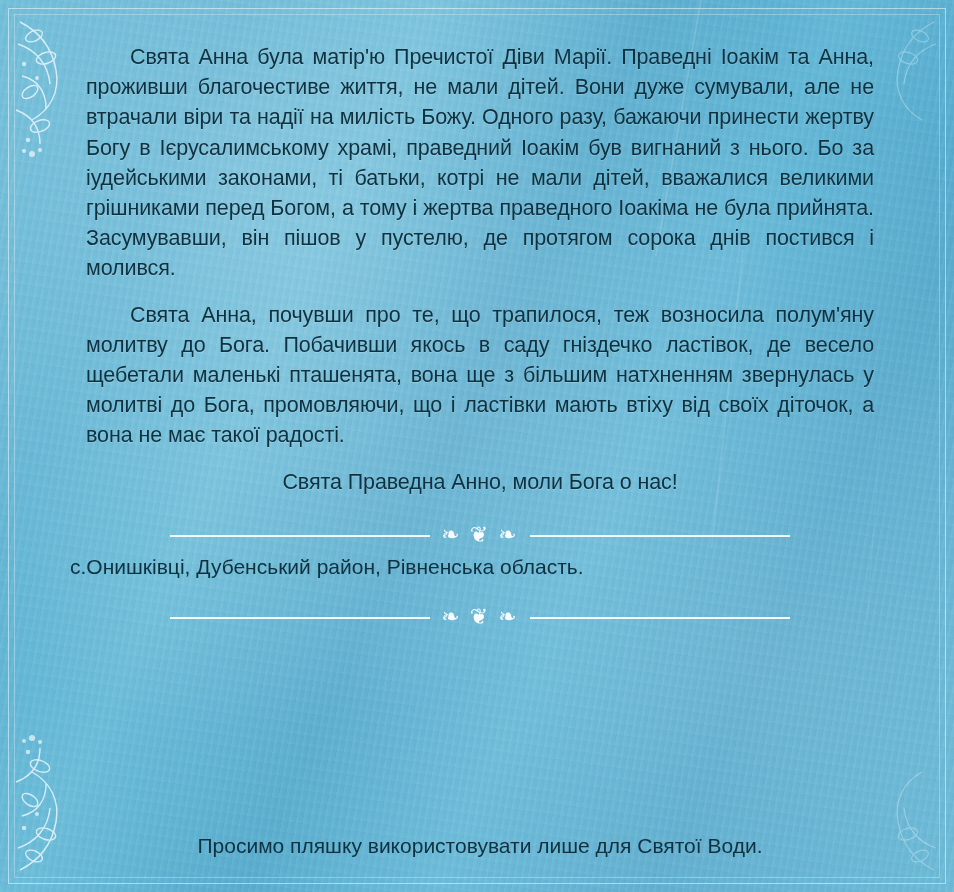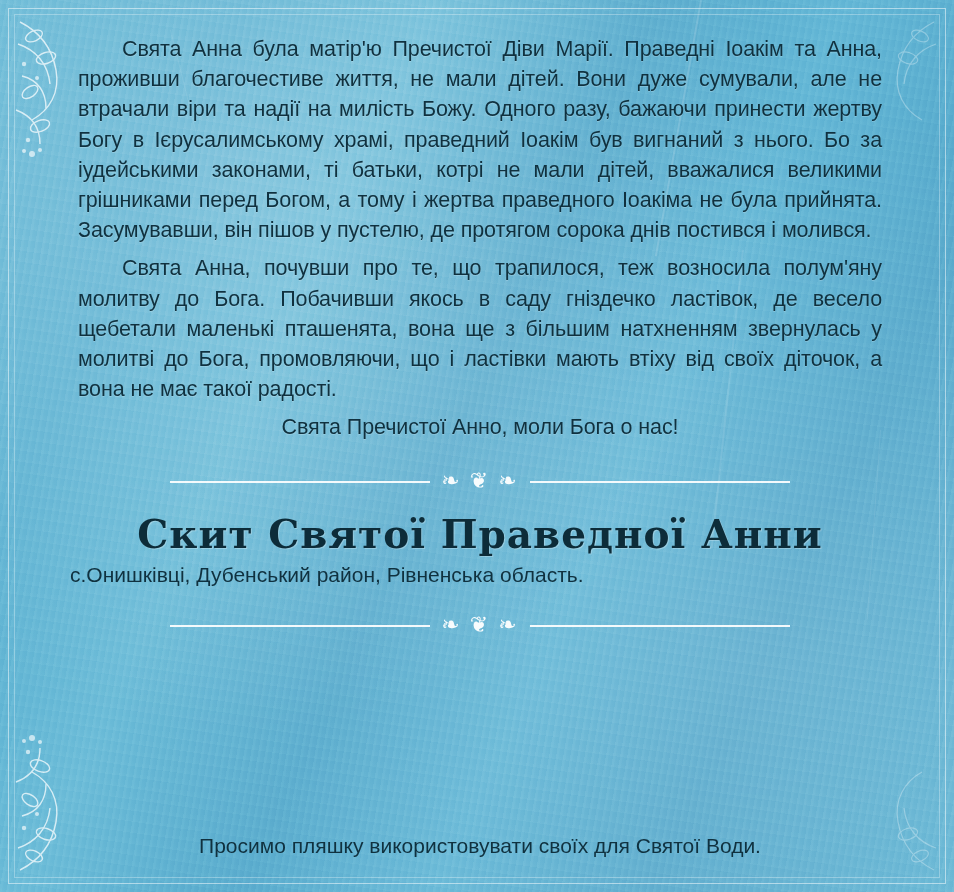--- a/index.html
+++ b/index.html
@@ -72,21 +72,21 @@
   .floral.br { right: 10px; bottom: 14px; transform: scale(-1,-1); opacity: .5;}
 
   .content {
     position: absolute;
     left: 70px;
     top: 26px;
     width: 820px;
   }
 
   p.para {
-    margin: 8px;
+    margin: 16px;
     color: #10313f;
     font-size: 21.5px;
     line-height: 30.2px;
     text-align: justify;
     text-indent: 44px;
     letter-spacing: -0.1px;
     text-shadow: 0 1px 0 rgba(255,255,255,0.18);
   }
 
   p.center {
@@ -222,34 +222,33 @@
       <path d="M8 30 C26 36, 38 50, 40 70"></path>
       <ellipse cx="24" cy="22" rx="9" ry="5" transform="rotate(-25 24 22)"></ellipse>
       <ellipse cx="36" cy="44" rx="10" ry="5.5" transform="rotate(-18 36 44)"></ellipse>
     </g>
   </svg>
 
   <div class="content">
 
     <p class="para">Свята Анна була матір'ю Пречистої Діви Марії. Праведні Іоакім та Анна, проживши благочестиве життя, не мали дітей. Вони дуже сумували, але не втрачали віри та надії на милість Божу. Одного разу, бажаючи принести жертву Богу в Ієрусалимському храмі, праведний Іоакім був вигнаний з нього. Бо за іудейськими законами, ті батьки, котрі не мали дітей, вважалися великими грішниками перед Богом, а тому і жертва праведного Іоакіма не була прийнята. Засумувавши, він пішов у пустелю, де протягом сорока днів постився і молився.</p>
     <p class="para">Свята Анна, почувши про те, що трапилося, теж возносила полум'яну молитву до Бога. Побачивши якось в саду гніздечко ластівок, де весело щебетали маленькі пташенята, вона ще з більшим натхненням звернулась у молитві до Бога, промовляючи, що і ластівки мають втіху від своїх діточок, а вона не має такої радості.</p>
-    <p class="para center">Свята Пречистої Анно, моли Бога о нас!</p>
+    <p class="para center">Свята Праведна Анно, моли Бога о нас!</p>
 
     <div class="divider">
       <div class="line l"></div>
       <div class="orn">❧ ❦ ❧</div>
       <div class="line r"></div>
     </div>
 
-    <div class="skit-title">Скит Святої Праведної Анни</div>
     <div class="skit-sub">с.Онишківці, Дубенський район, Рівненська область.</div>
 
     <div class="divider">
       <div class="line l"></div>
       <div class="orn">❧ ❦ ❧</div>
       <div class="line r"></div>
     </div>
 
   </div>
 
-  <div class="footer">Просимо пляшку використовувати своїх для Святої Води.</div>
+  <div class="footer">Просимо пляшку використовувати лише для Святої Води.</div>
 
 </div>
 
 </body></html>

